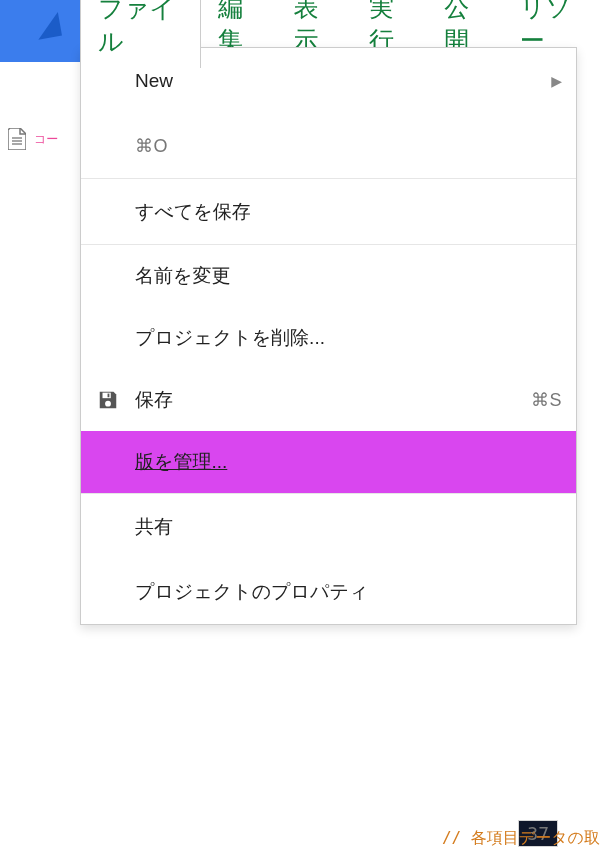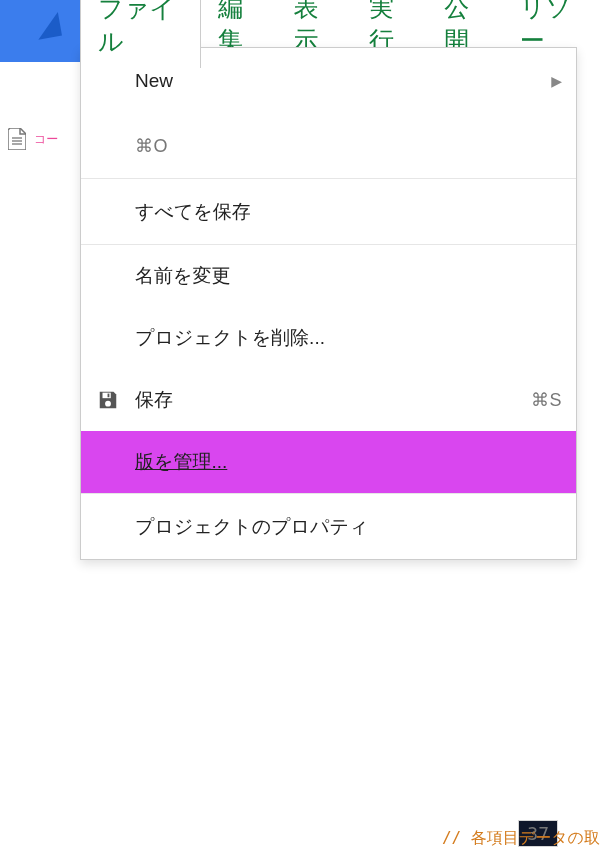--- a/index.html
+++ b/index.html
@@ -231,20 +231,23 @@
     <span class="dd-shortcut">⌘S</span>
   </div>
 
 
   <div class="dd-item tight highlight">
     <span class="dd-label">版を管理...</span>
   </div>
 
   <div class="dd-sep"></div>
 
+  <div class="dd-item">
+    <span class="dd-label">共有</span>
+  </div>
 
   <div class="dd-item">
     <span class="dd-label">プロジェクトのプロパティ</span>
   </div>
 
 </div>
 
 <div class="code-bg">
   <div class="code-gutter">37</div>
 </div>

